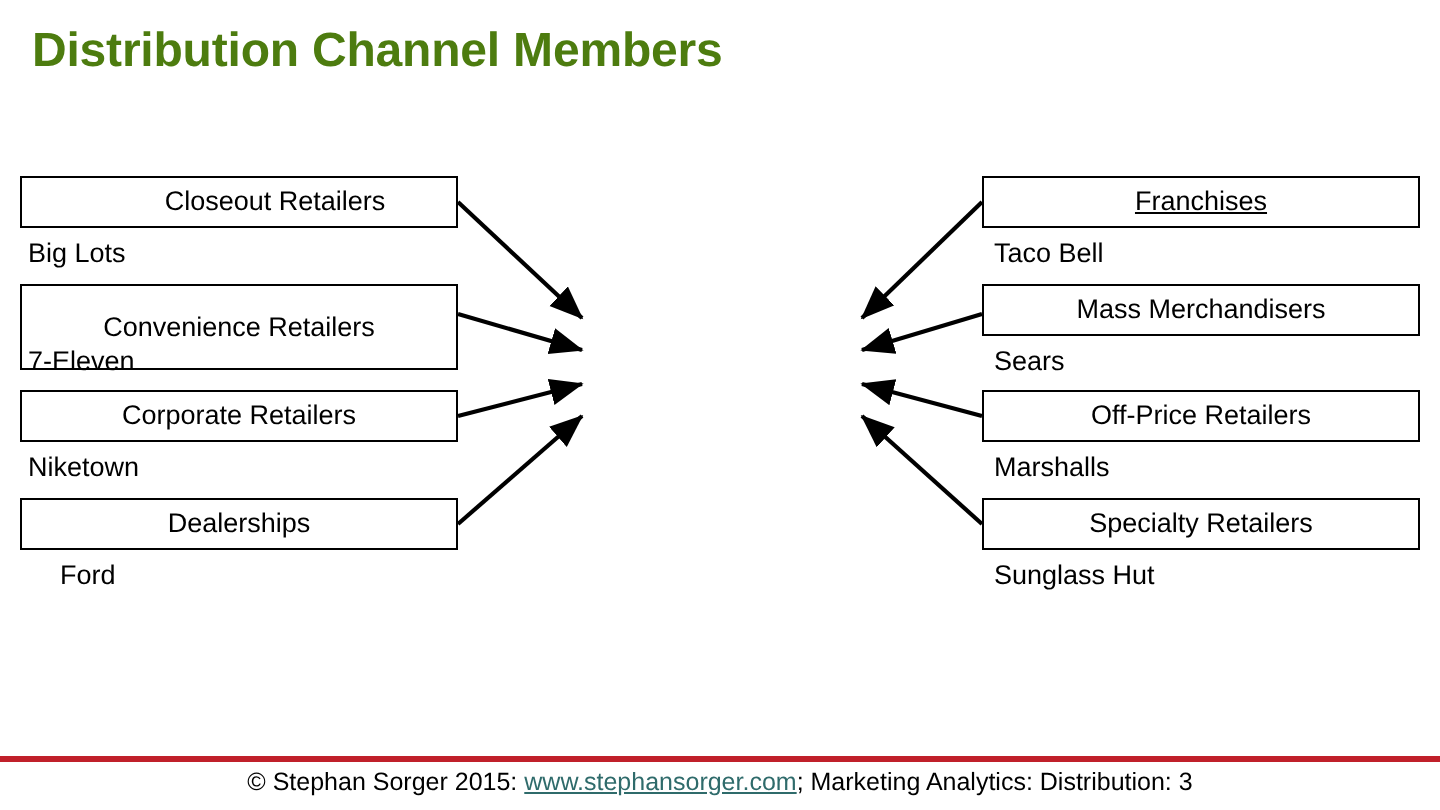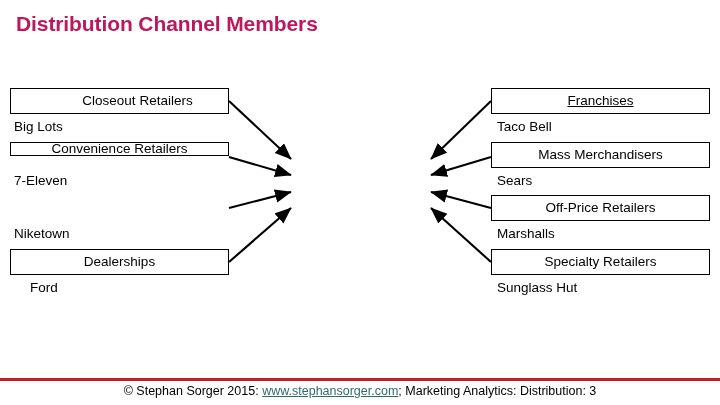--- a/index.html
+++ b/index.html
@@ -21,23 +21,23 @@
     width: 720px;
     height: 405px;
   }
 
   
   .slide-title {
     position: absolute;
     left: 16px;
     top: 12px;
     width: 660px;
-    font-size: 21px;
+    font-size: 24px;
     font-weight: bold;
-    color: #be185d;
+    color: #4d7c0f;
     letter-spacing: -0.1px;
     white-space: nowrap;
   }
 
   
   .diagram {
     position: absolute;
     left: 0;
     top: 0;
     width: 720px;
@@ -135,25 +135,28 @@
         <line x1="491" y1="262" x2="431" y2="208"></line>
       </g>
     </svg>
 
 
     <div class="node-box" style="left:10px; top:88px; width:219px; height:26px;padding-left:36px;">
       <span>Closeout Retailers</span>
     </div>
     <div class="example-label" style="left:14px; top:119px;">Big Lots</div>
 
-    <div class="node-box" style="left:10px; top:142px; width:219px; height:14px;text-align:center;">
+    <div class="node-box" style="left:10px; top:142px; width:219px; height:43px;text-align:center;">
       <span>Convenience Retailers</span>
     </div>
     <div class="example-label" style="left:14px; top:173px;">7-Eleven</div>
 
+    <div class="node-box" style="left:10px; top:195px; width:219px; height:26px;">
+      <span>Corporate Retailers</span>
+    </div>
     <div class="example-label" style="left:14px; top:226px;">Niketown</div>
 
     <div class="node-box" style="left:10px; top:249px; width:219px; height:26px;">
       <span>Dealerships</span>
     </div>
     <div class="example-label" style="left:10px; top:280px;margin-left:20px;">Ford</div>
 
     <div class="node-box" style="left:491px; top:88px; width:219px; height:26px;text-decoration:underline;">
       <span>Franchises</span>
     </div>

